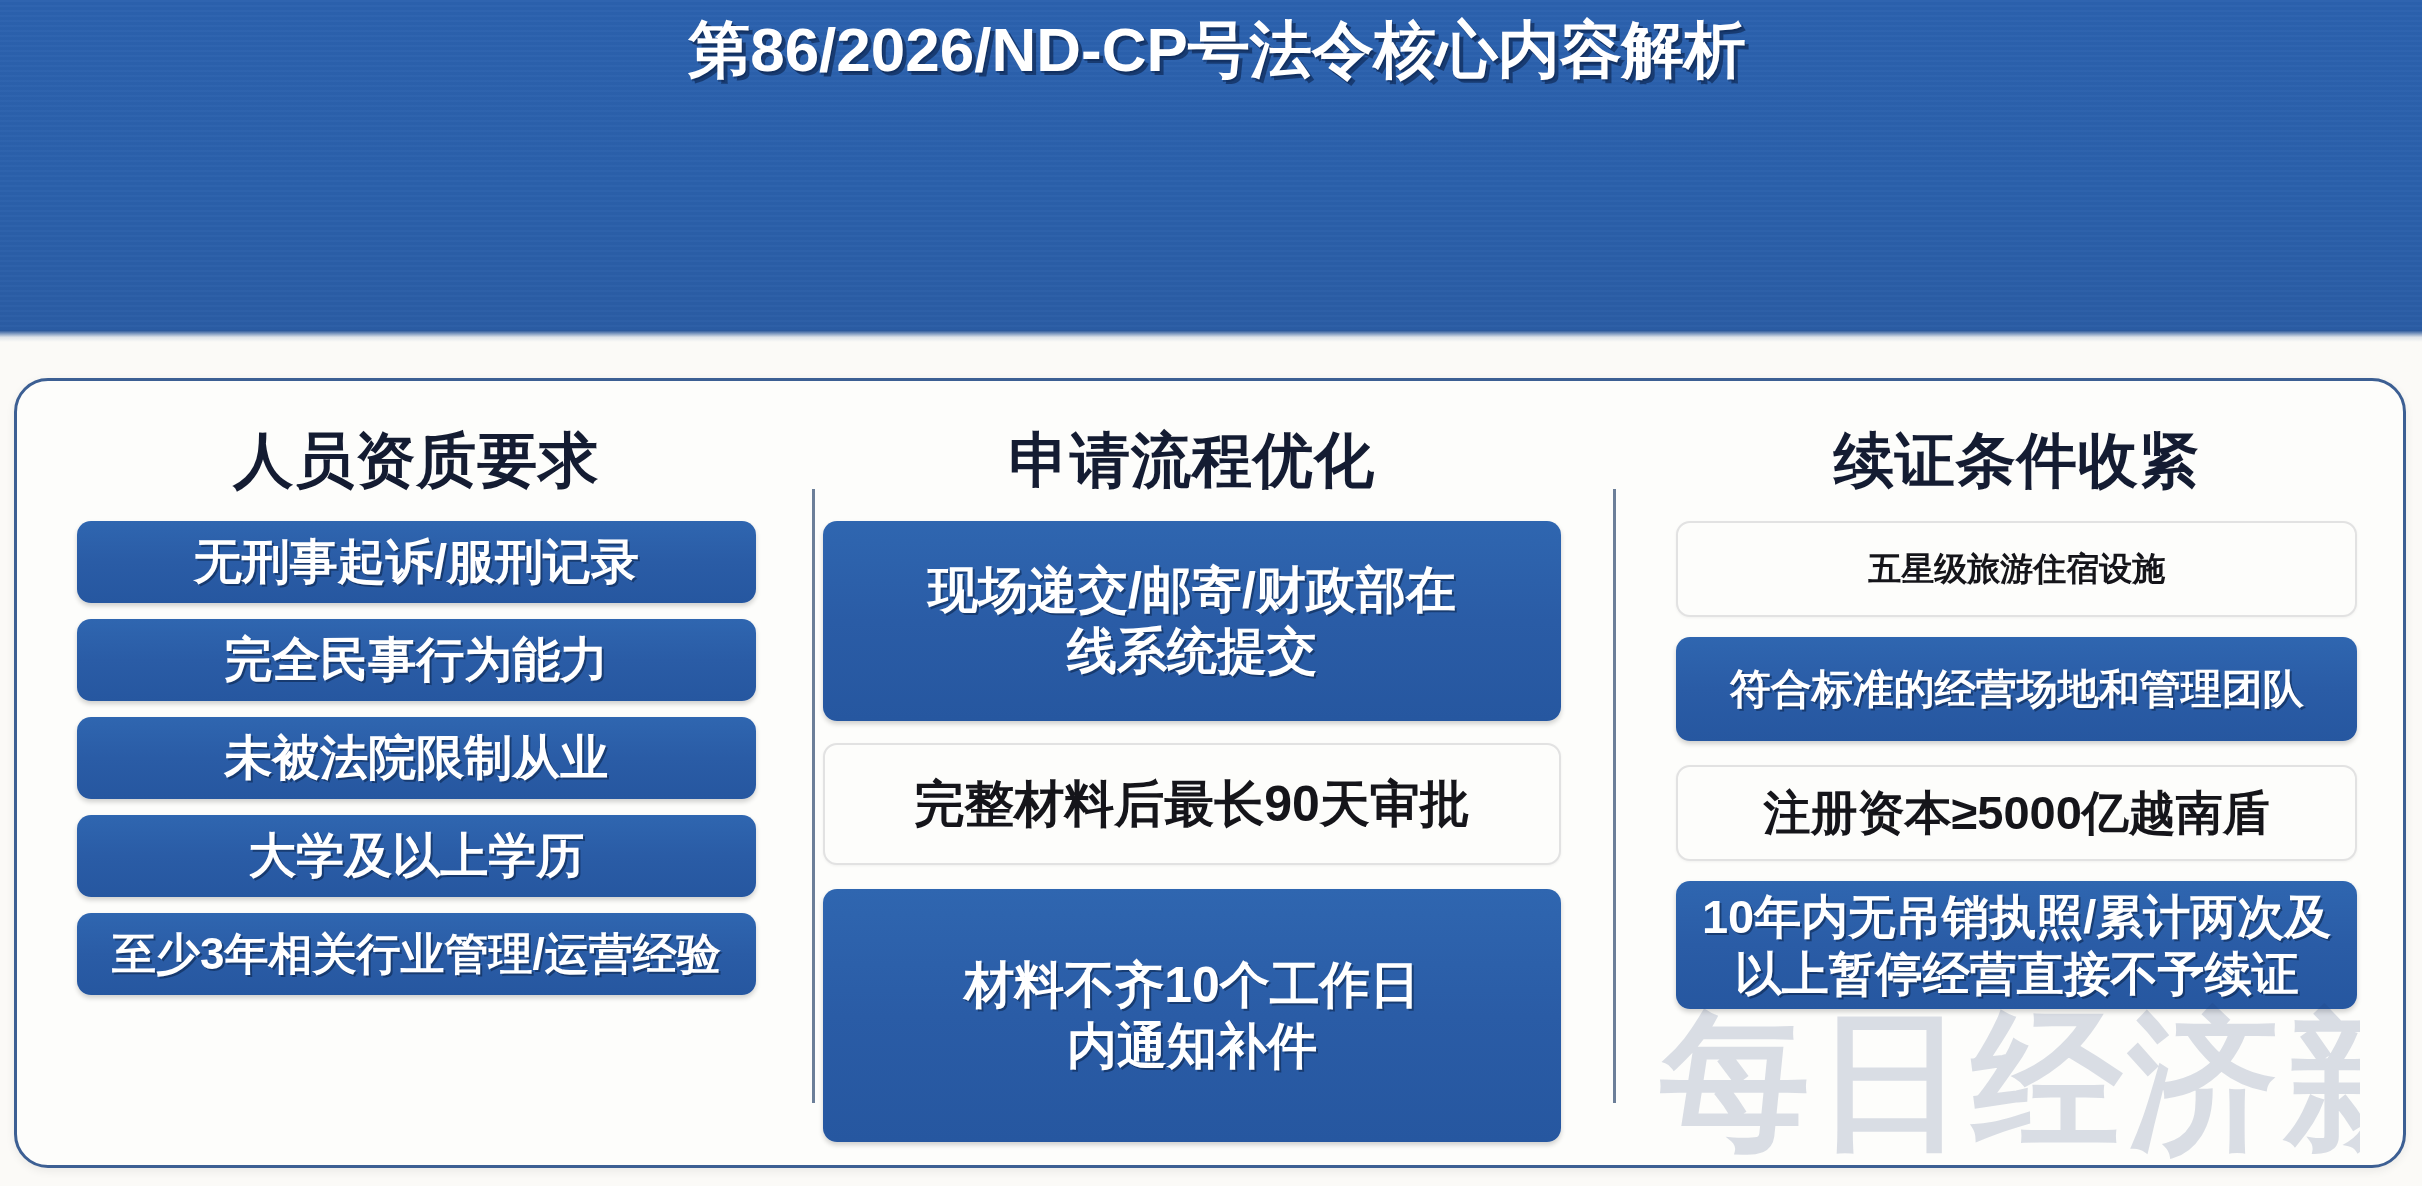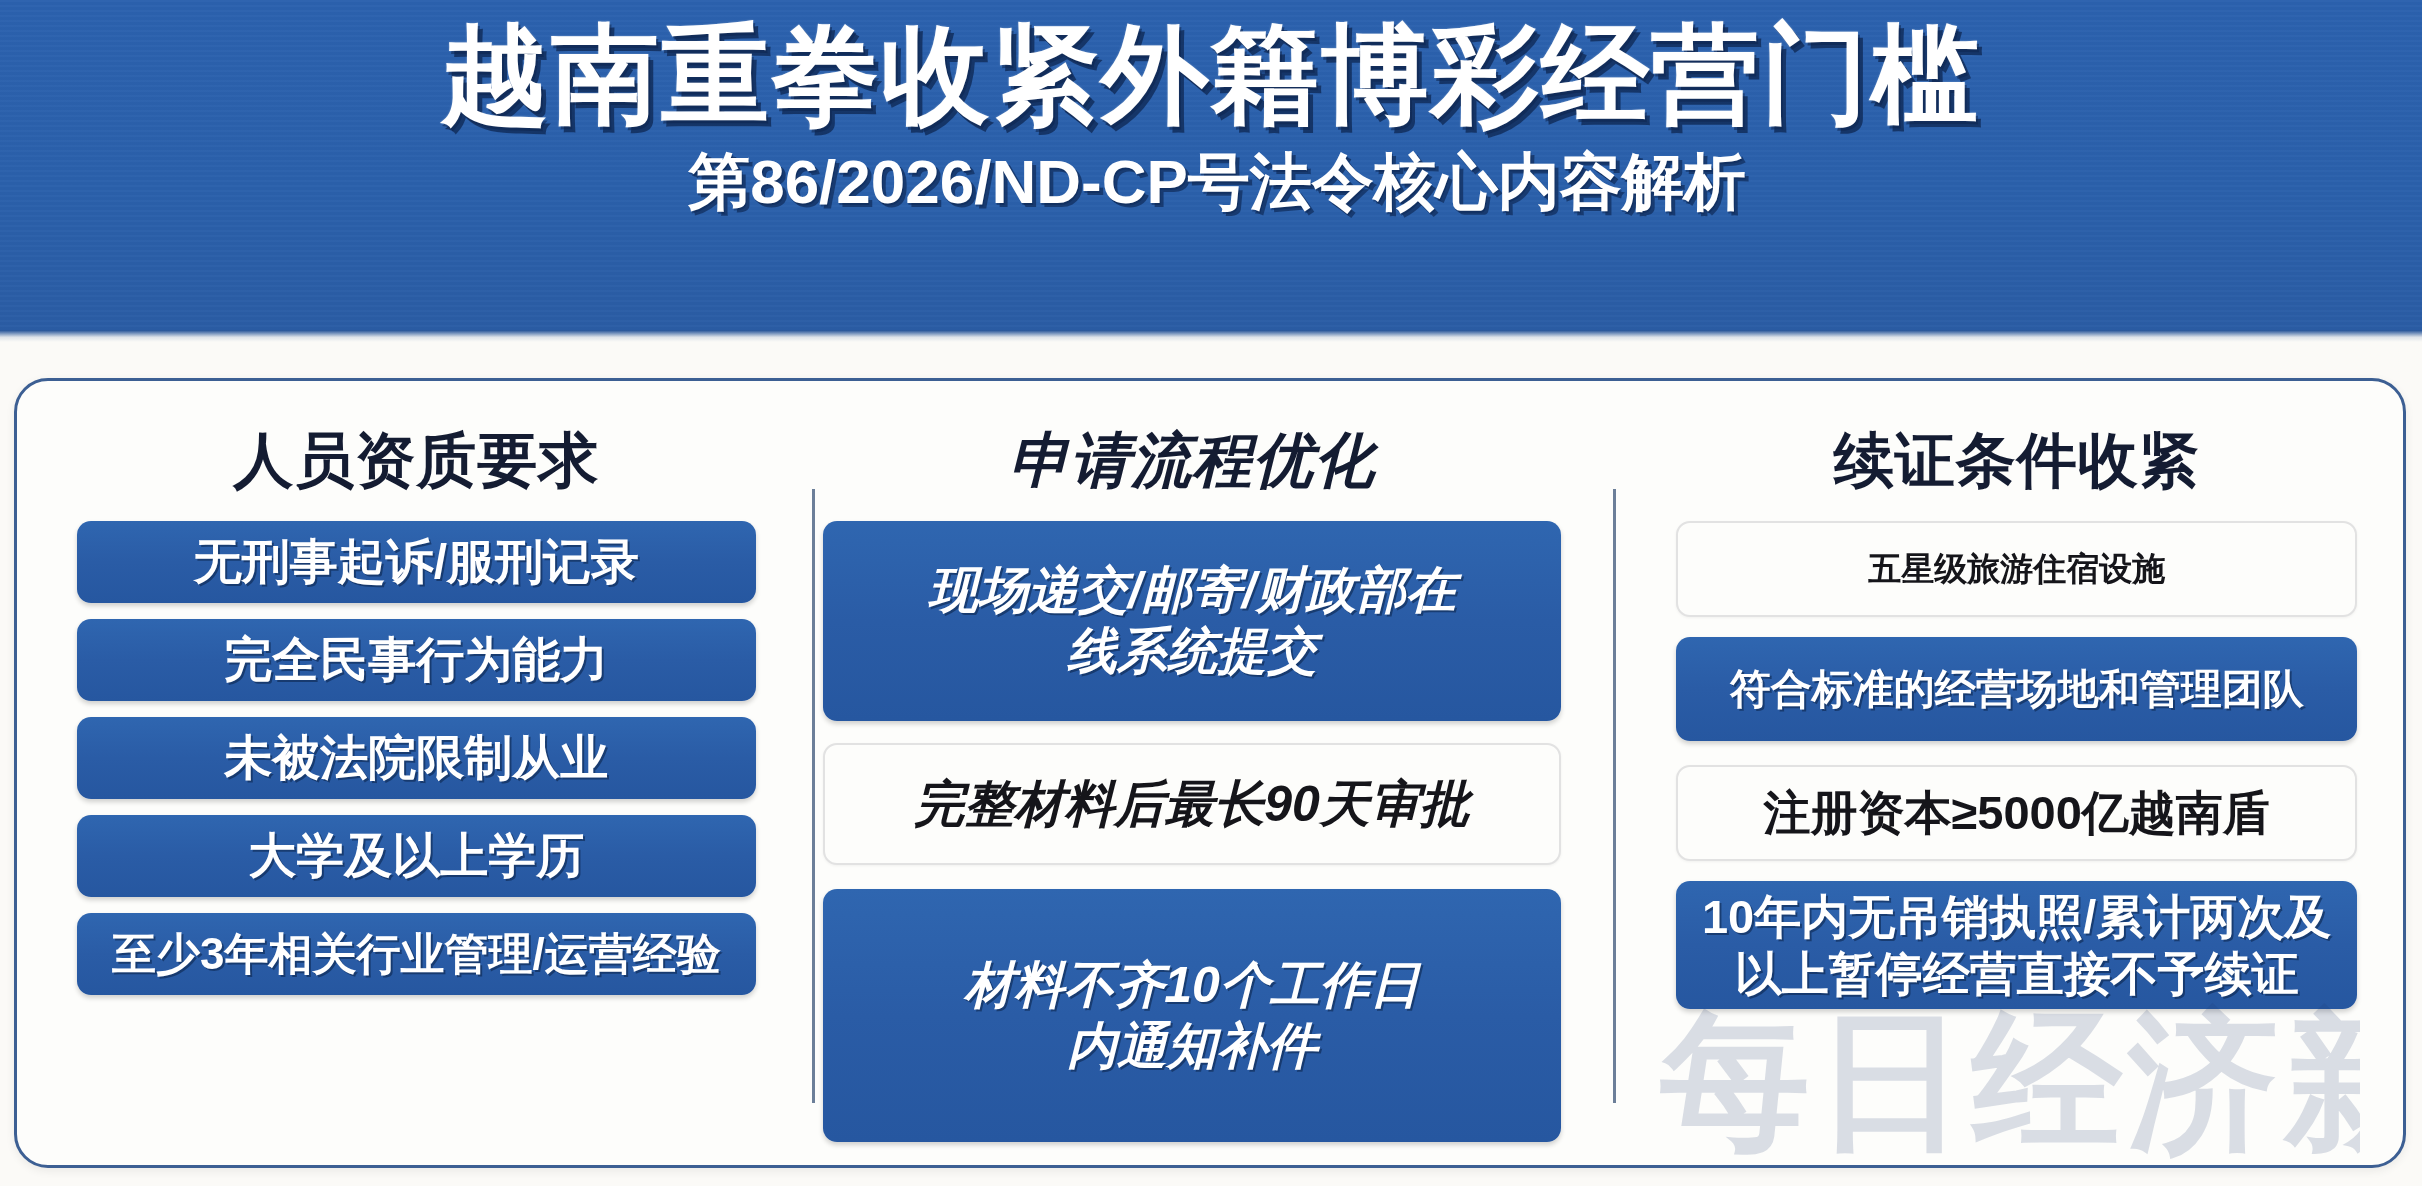--- a/index.html
+++ b/index.html
@@ -111,21 +111,21 @@
 
   .col {
     position: relative;
     display: flex;
     flex-direction: column;
     align-items: center;
     box-sizing: border-box;
     padding-top: 24px;
   }
   .col-1 { width: 798px; padding-left: 60px; padding-right: 48px; }
-  .col-2 { width: 795px; padding-right: 44px; font-style: italic; }
+  .col-2 { width: 795px; padding-right: 44px; }
   .col-3 { width: 790px; padding-left: 52px; padding-right: 46px; }
 
   .divider {
     width: 3px;
     margin: 108px 0 62px 0;
     background: #6c7f99;
     flex: 0 0 auto;
     align-self: stretch;
     max-height: 620px;
   }
@@ -212,21 +212,20 @@
     white-space: nowrap;
     overflow: hidden;
   }
 </style>
 </head>
 <body>
 
 <div class="page">
 
   <div class="header">
-    <div class="main-title">越南重拳收紧外籍博彩经营门槛</div>
     <div class="sub-title">第86/2026/ND-CP号法令核心内容解析</div>
   </div>
   <div class="header-bottom-edge"></div>
 
   <div class="card">
 
     <div class="col col-1">
       <div class="col-heading">人员资质要求</div>
       <div class="pill-stack">
         <div class="pill blue">无刑事起诉/服刑记录</div>

